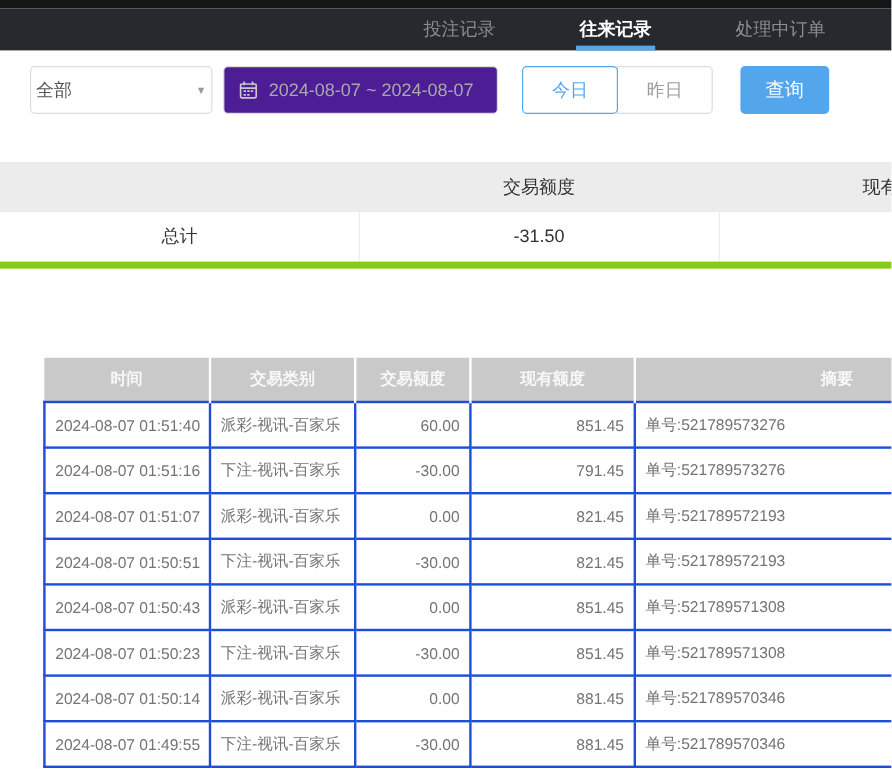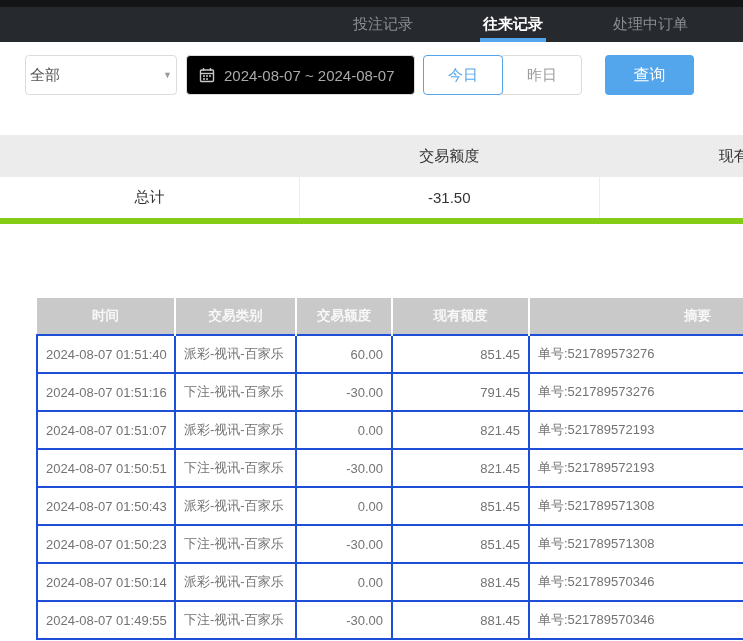--- a/index.html
+++ b/index.html
@@ -18,30 +18,30 @@
 
   
   .filterbar { margin:13px 0 0 25px; width:718px; height:40px; display:flex;
     align-items:center; }
   .select-box { width:152px; height:40px; border:1px solid #dcdcdc; border-radius:4px;
     display:flex; align-items:center; justify-content:space-between; padding:0 4px;
     font-size:15px; color:#555; background:#fff; cursor:pointer; }
   .chevron { font-size:9px; color:#9a9a9a; }
   .date-box { margin-left:9px; width:229px; height:40px; border:1px solid #dcdcdc;
     border-radius:4px; display:flex; align-items:center; padding:0 12px; gap:9px;
-    font-size:15px; color:#a9a9a9; background:#000000; cursor:pointer; white-space:nowrap; }
+    font-size:15px; color:#a9a9a9; background:#4c1d95; cursor:pointer; white-space:nowrap; }
   .cal-icon { flex:0 0 auto; display:flex; }
   .qgroup { margin-left:8px; display:flex; }
   .qbtn { width:80px; height:40px; border:1px solid #dcdcdc; background:#fff;
     color:#9c9c9c; font-size:15px; display:flex; align-items:center; justify-content:center;
     margin-left:-1px; cursor:pointer; }
-  .qbtn:first-child { border-radius:4px 0 0 4px; margin-left:0; }
+  .qbtn:first-child { border-radius:4px 0 0 4px; margin-left:12px; }
   .qbtn:last-child { border-radius:0 4px 4px 0; }
   .qbtn.active { border:1px solid #54a6ec; color:#54a6ec; z-index:1; border-radius:4px; }
-  .search-btn { margin-left:23px; width:89px; height:40px; background:#54a6ec;
+  .search-btn { margin-left:23px; width:74px; height:40px; background:#54a6ec;
     border:none; border-radius:4px; color:#fff; font-size:16px; display:flex;
     align-items:center; justify-content:center; cursor:pointer; flex:0 0 auto; }
 
   
   .summary-wrap { margin-top:40px; width:743px; overflow:hidden; }
   table.summary { width:899px; border-collapse:collapse; table-layout:fixed;
     font-size:15px; color:#333; }
   table.summary col { width:299px; }
   table.summary th { height:42px; background:#ececec; font-weight:normal;
     text-align:center; font-size:15px; color:#333; }

